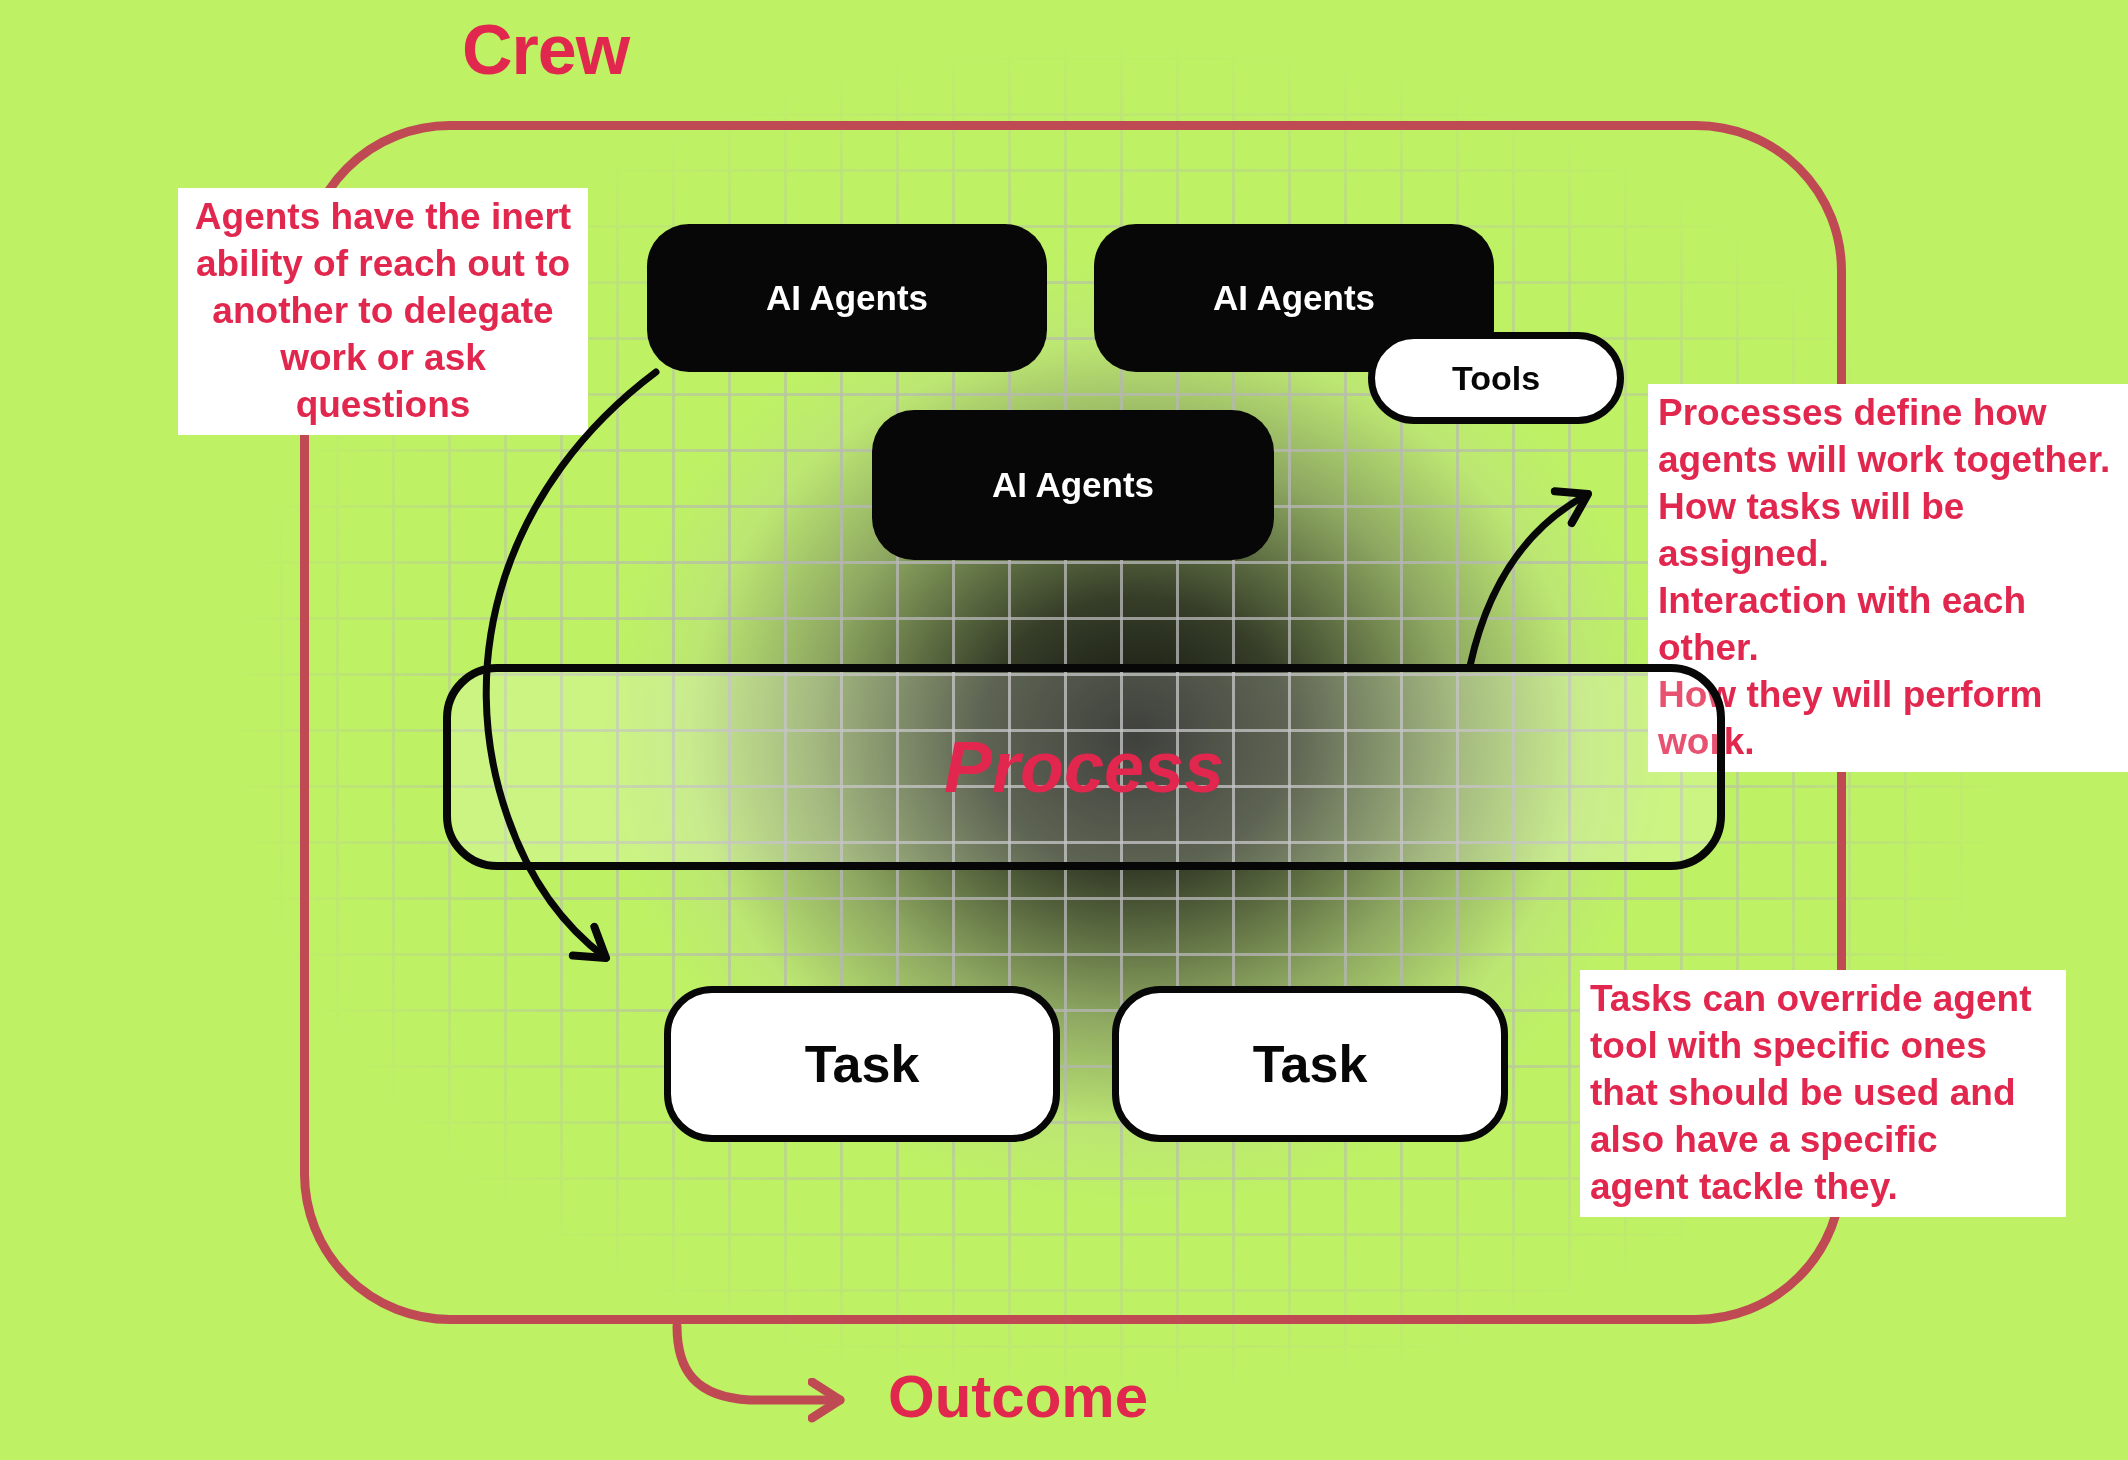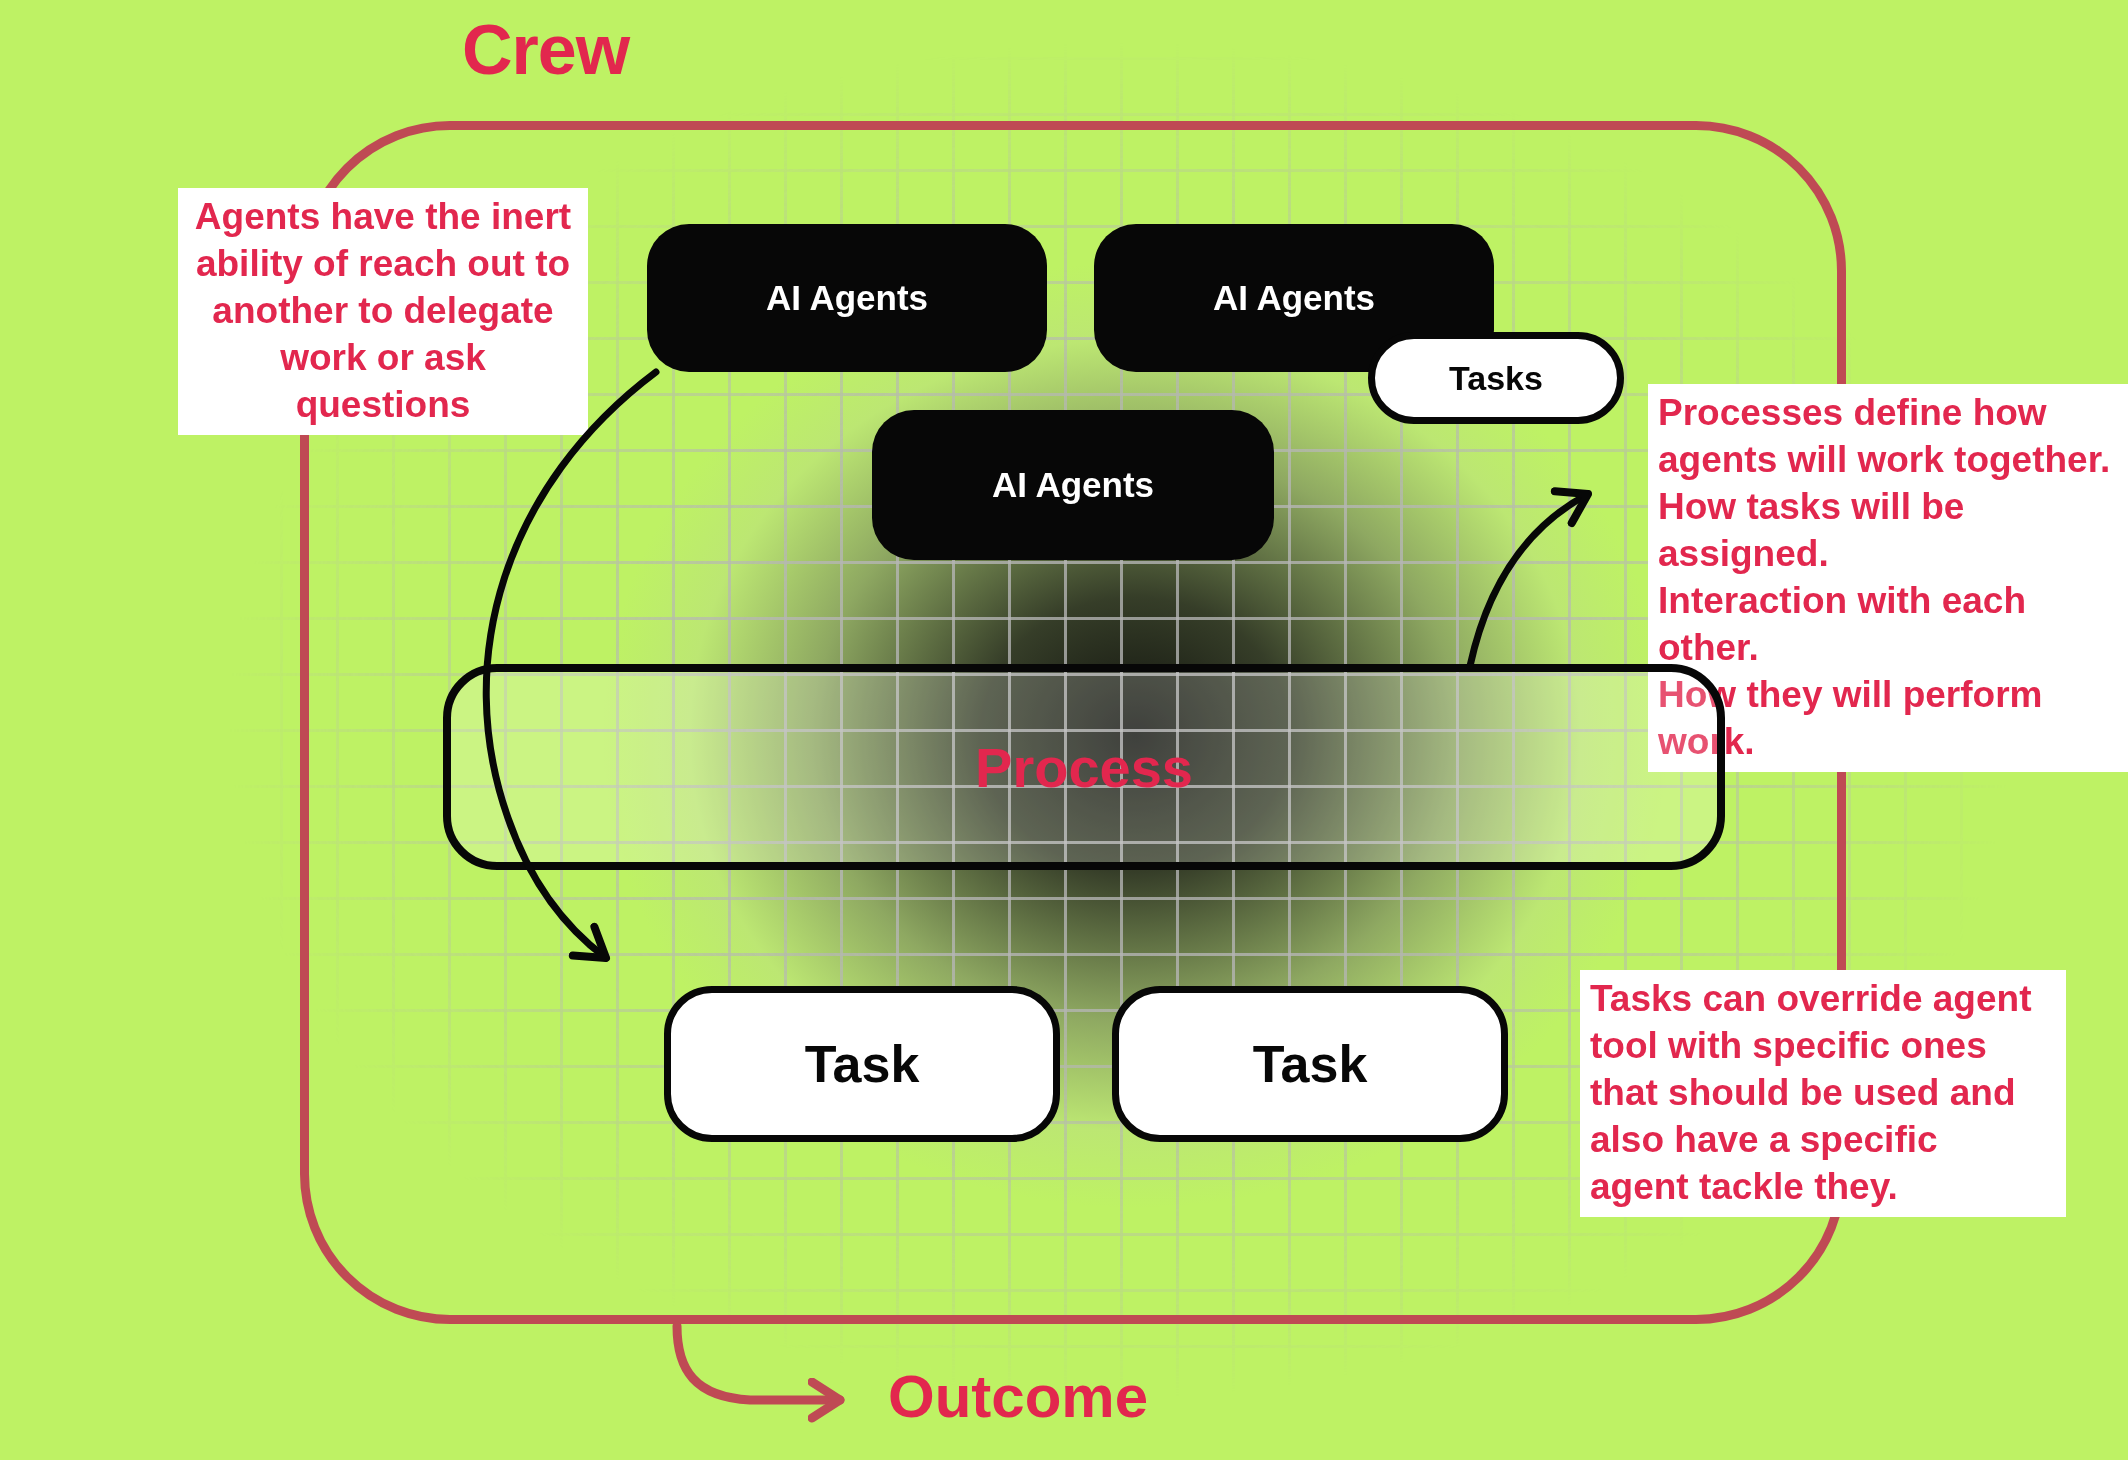--- a/index.html
+++ b/index.html
@@ -57,21 +57,21 @@
   .tools{
     left:1368px;top:332px;width:256px;height:92px;z-index:6;
     background:#fff;border:7px solid var(--box-black);border-radius:46px;
     font-size:34px;color:var(--box-black);
   }
   .process{
     left:443px;top:664px;width:1282px;height:206px;
     background:rgba(255,255,255,0.20);
     border:8px solid var(--box-black);border-radius:54px;
   }
-  .process-label{font-size:56px;font-weight:800;color:var(--accent);}
+  .process-label{font-size:72px;font-weight:800;color:var(--accent);font-style:italic;}
   .task{background:#fff;border:7px solid var(--box-black);border-radius:48px;font-size:52px;color:var(--box-black);}
   .task1{left:664px;top:986px;width:396px;height:156px;}
   .task2{left:1112px;top:986px;width:396px;height:156px;}
   .outcome{
     position:absolute;z-index:5;left:888px;top:1362px;margin:0;
     font-size:60px;font-weight:800;color:var(--accent);
   }
   .arrows{position:absolute;inset:0;z-index:10;pointer-events:none;}
   .arrow-black{stroke:var(--box-black);stroke-width:7;fill:none;stroke-linecap:round;}
   .arrow-red{stroke:var(--border-red);stroke-width:9;fill:none;stroke-linecap:round;}
@@ -103,21 +103,21 @@
 also have a specific
 agent tackle they.</div>
 
   <div class="box black agents1">
     <span>AI Agents</span>
   </div>
   <div class="box black agents2">
     <span>AI Agents</span>
   </div>
   <div class="box tools">
-    <span>Tasks</span>
+    <span>Tools</span>
   </div>
   <div class="box black agents3">
     <span>AI Agents</span>
   </div>
 
   <div class="box process">
     <span class="process-label">Process</span>
   </div>
 
   <div class="box task task1">

